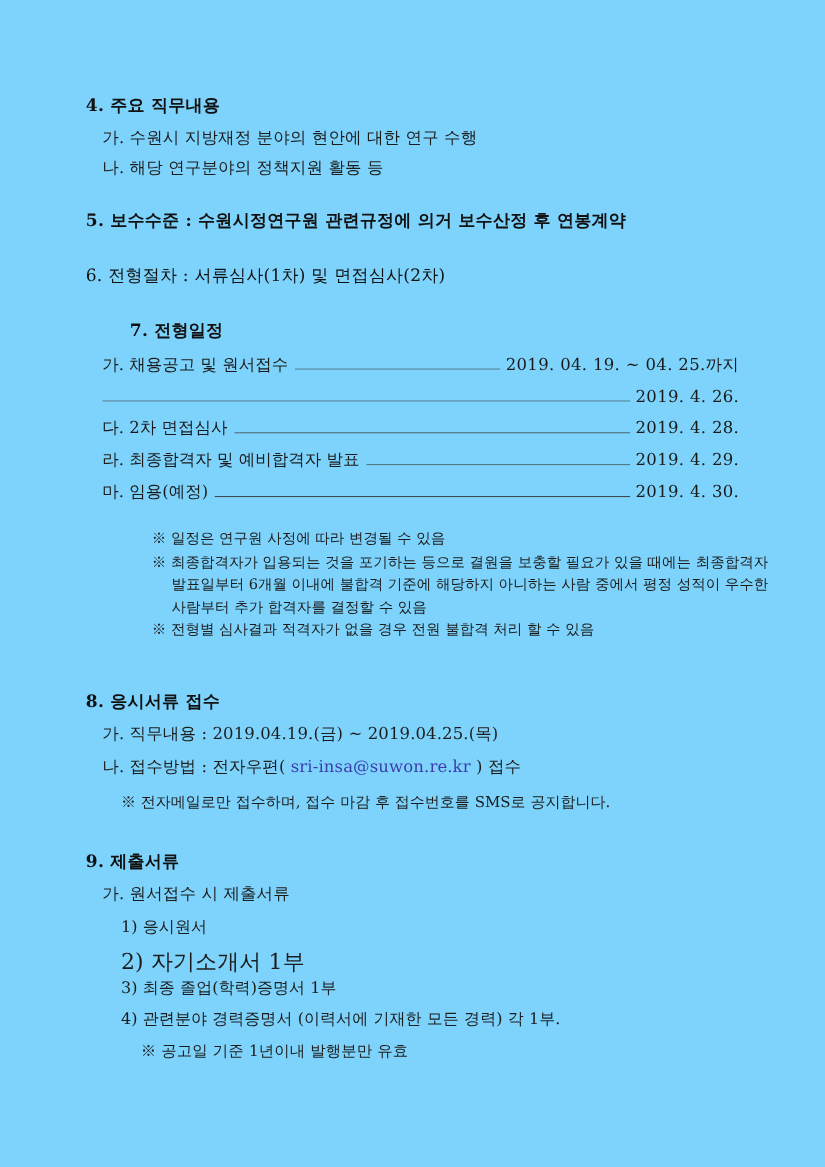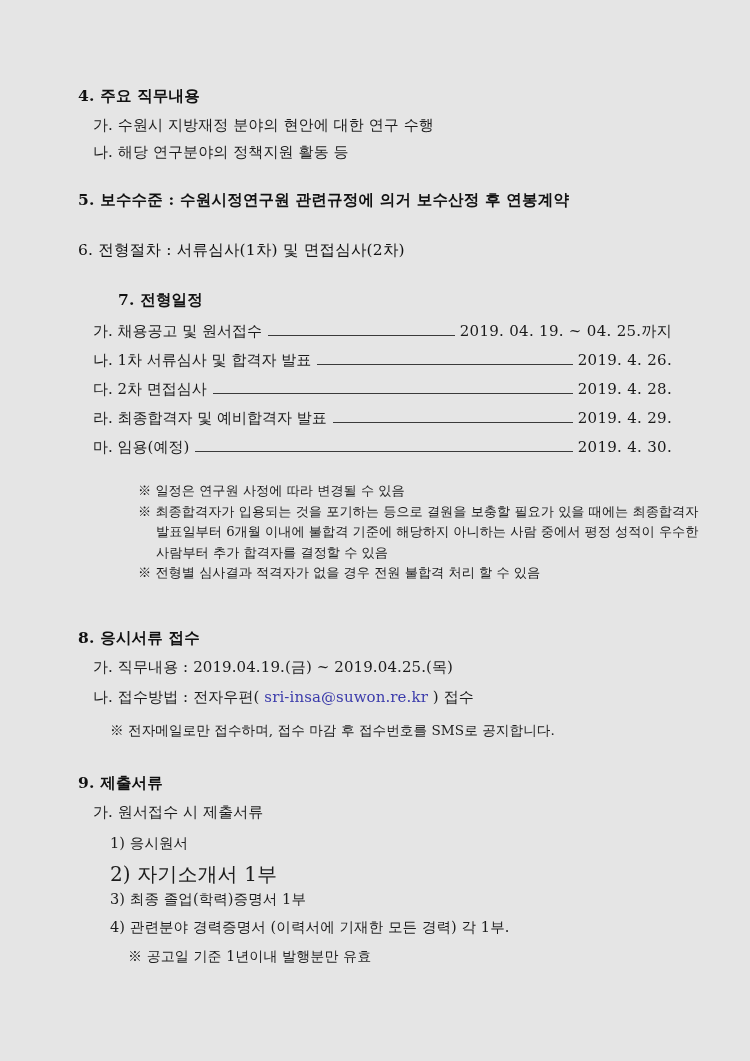--- a/index.html
+++ b/index.html
@@ -17,21 +17,21 @@
     position: relative;
     -webkit-font-smoothing: antialiased;
   }
 
   .page {
     position: relative;
     width: 750px;
     height: 1061px;
     box-sizing: border-box;
     padding: 0;
-    background: #e5e5e5;
+    background: #7dd3fc;
   }
 
   .sec-head {
     font-weight: bold;
     font-size: 15.5px;
     letter-spacing: 0.2px;
     color: #111111;
     margin: 0;
     line-height: 1.0;
   }
@@ -124,21 +124,20 @@
 
   <div class="abs sec-head" style="left:78px; top:292px;margin-left:40px;">7. 전형일정</div>
 
   <div class="sched-row" style="top:322px;">
     <span class="sched-label">가. 채용공고 및 원서접수</span>
     <span class="sched-dash"></span>
     <span class="sched-date">2019. 04. 19. ~ 04. 25.까지</span>
   </div>
 
   <div class="sched-row" style="top:351px;">
-    <span class="sched-label">나. 1차 서류심사 및 합격자 발표</span>
     <span class="sched-dash"></span>
     <span class="sched-date">2019. 4. 26.</span>
   </div>
 
   <div class="sched-row" style="top:380px;">
     <span class="sched-label">다. 2차 면접심사</span>
     <span class="sched-dash"></span>
     <span class="sched-date">2019. 4. 28.</span>
   </div>
 

